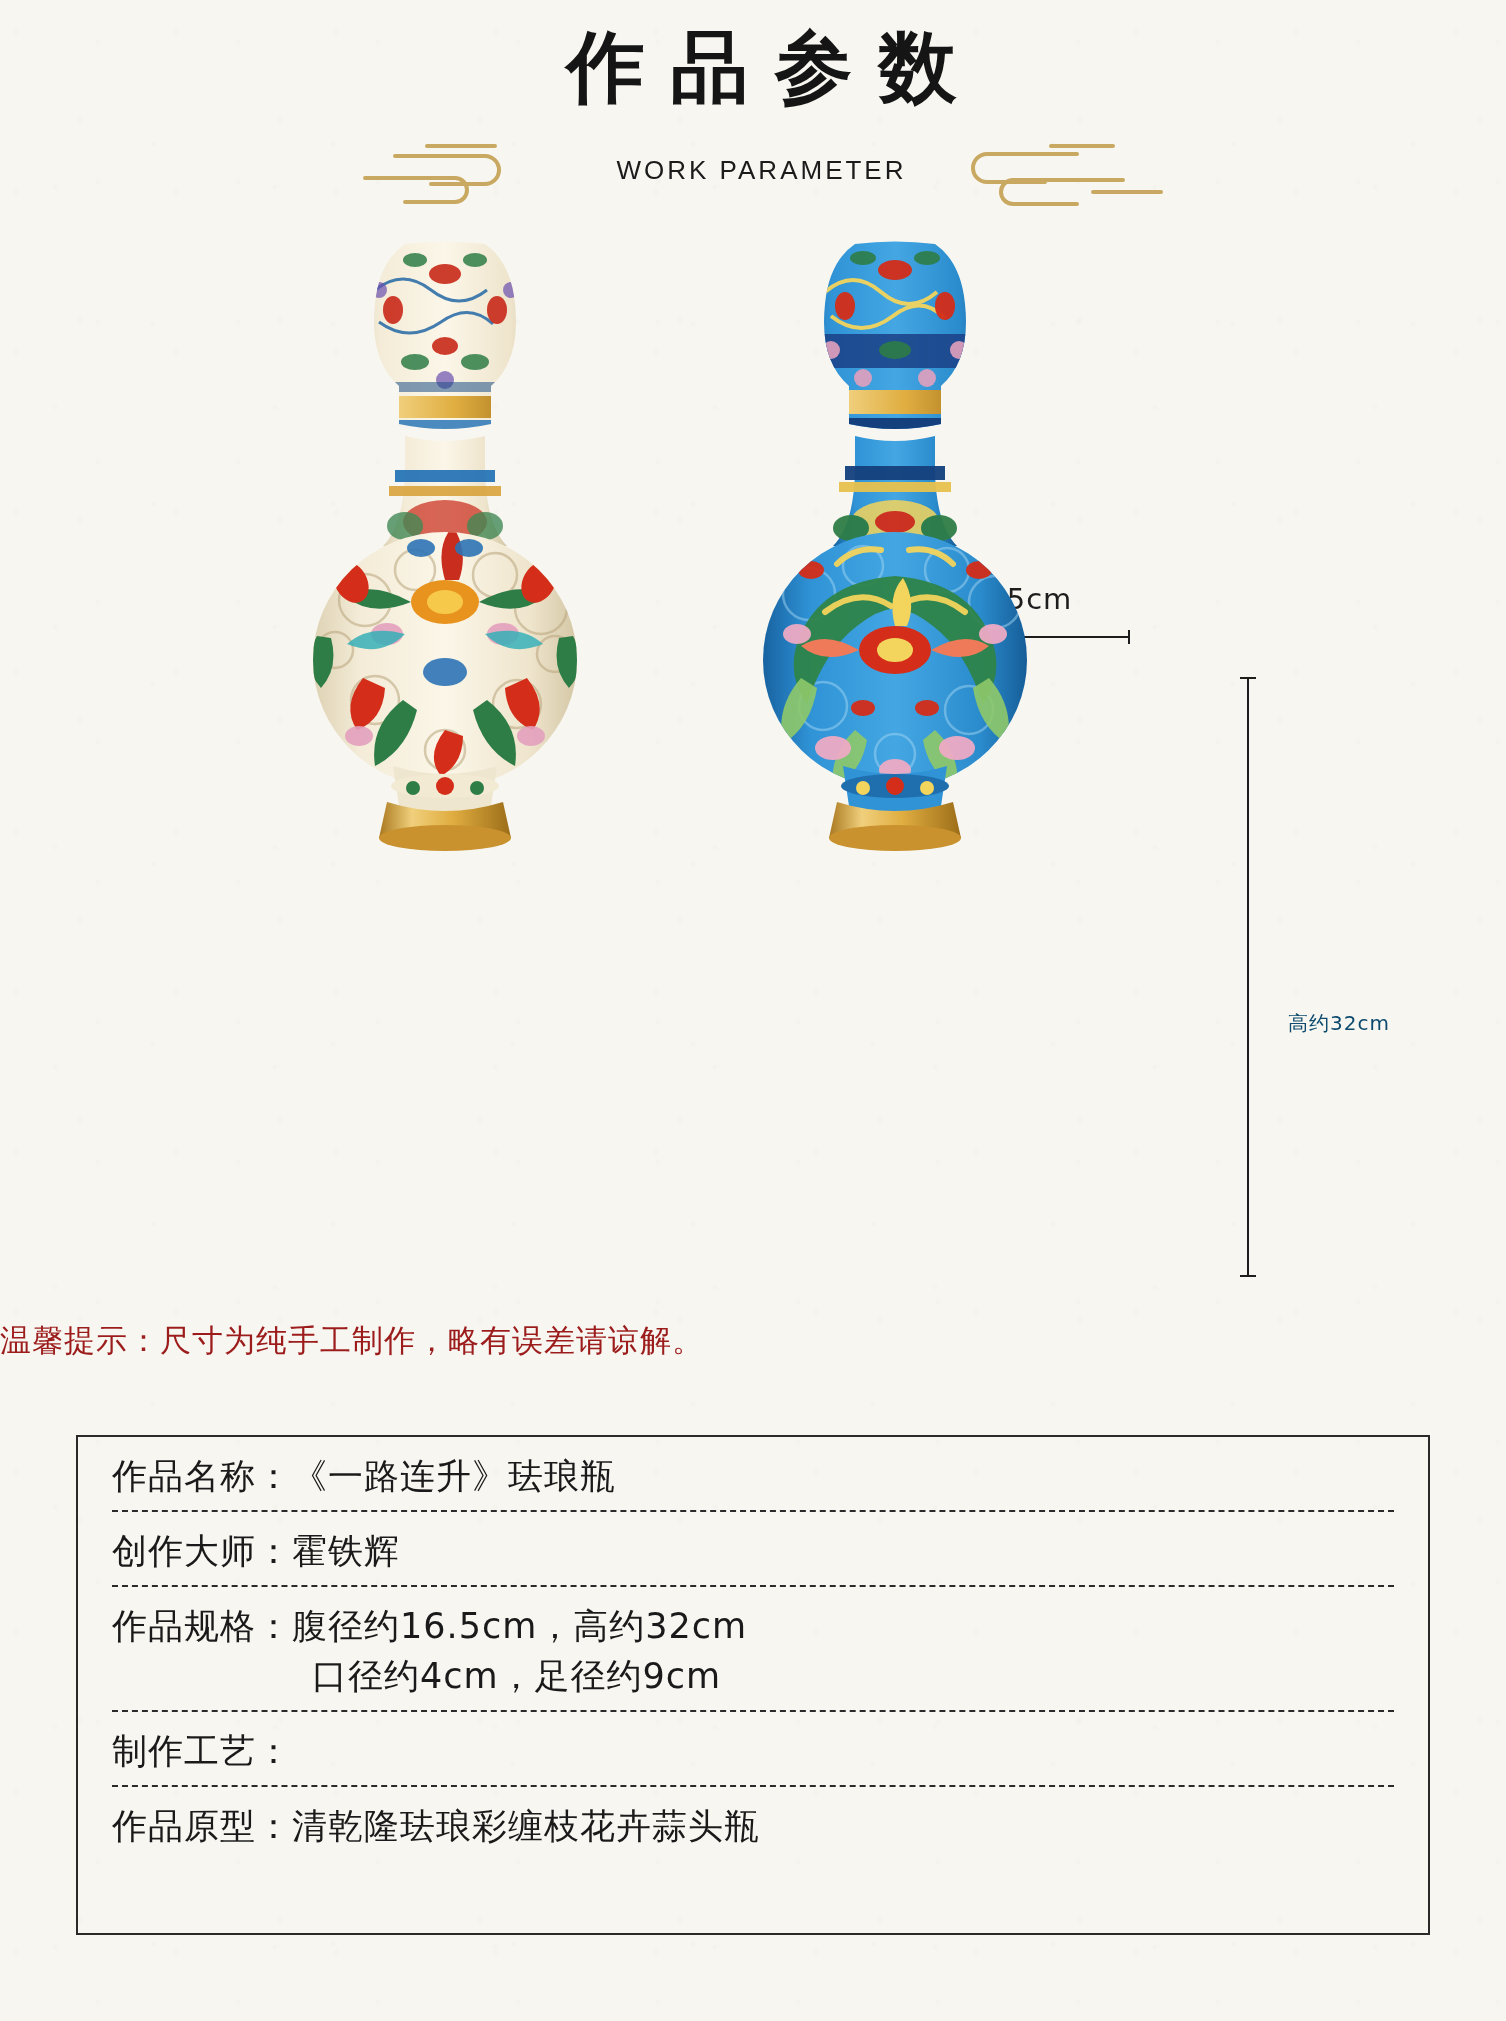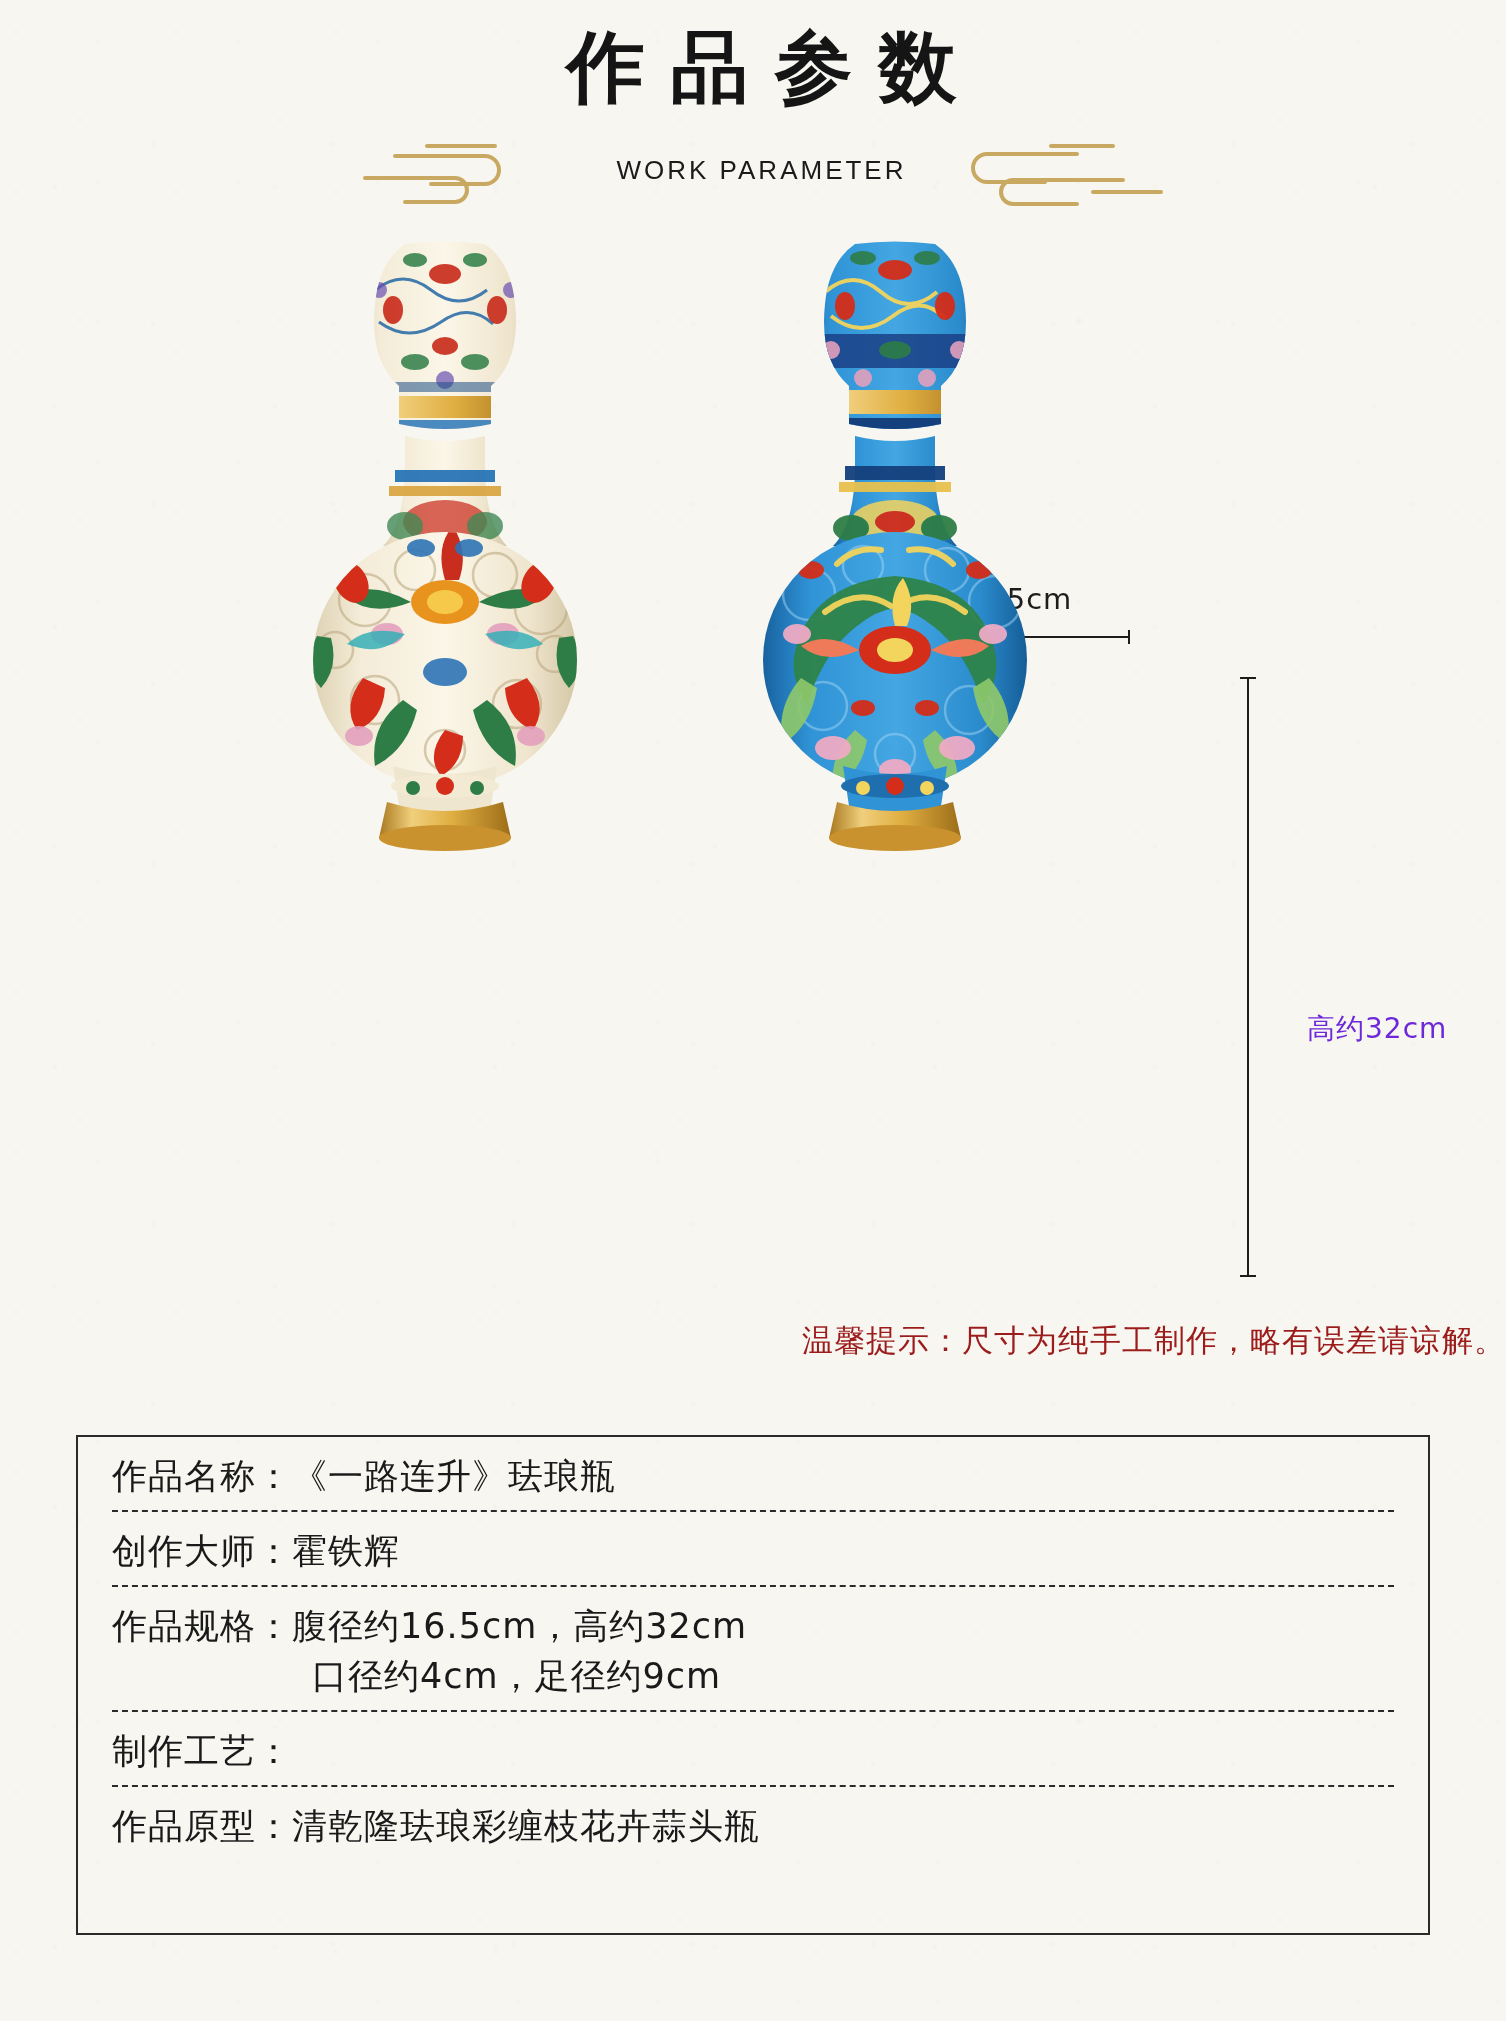--- a/index.html
+++ b/index.html
@@ -127,41 +127,40 @@
     width: 16px;
     height: 2px;
     background: #1d1d1d;
   }
   .dim-height-line .cap.top { top: 0; }
   .dim-height-line .cap.bottom { bottom: 0; }
   .dim-height-label {
     position: absolute;
     left: 1288px;
     top: 780px;
-    font-size: 28px;
-    color: #6d28d9;
+    font-size: 20px;
+    color: #0c4a6e;
     letter-spacing: 1px;
     white-space: nowrap;
-    margin-left: 19px;
   }
 
   .vase {
     position: absolute;
     top: 0;
   }
   .vase svg { display:block; }
   .vase-light { left: 255px; }
   .vase-blue  { left: 705px; }
 
   
   .tip {
     position: absolute;
     top: 1320px;
     width: 100%;
-    text-align: right;
+    text-align: left;
     font-size: 31px;
     color: #9c1c1c;
     letter-spacing: 1px;
   }
 
   
   .spec-box {
     position: absolute;
     left: 76px;
     top: 1435px;

